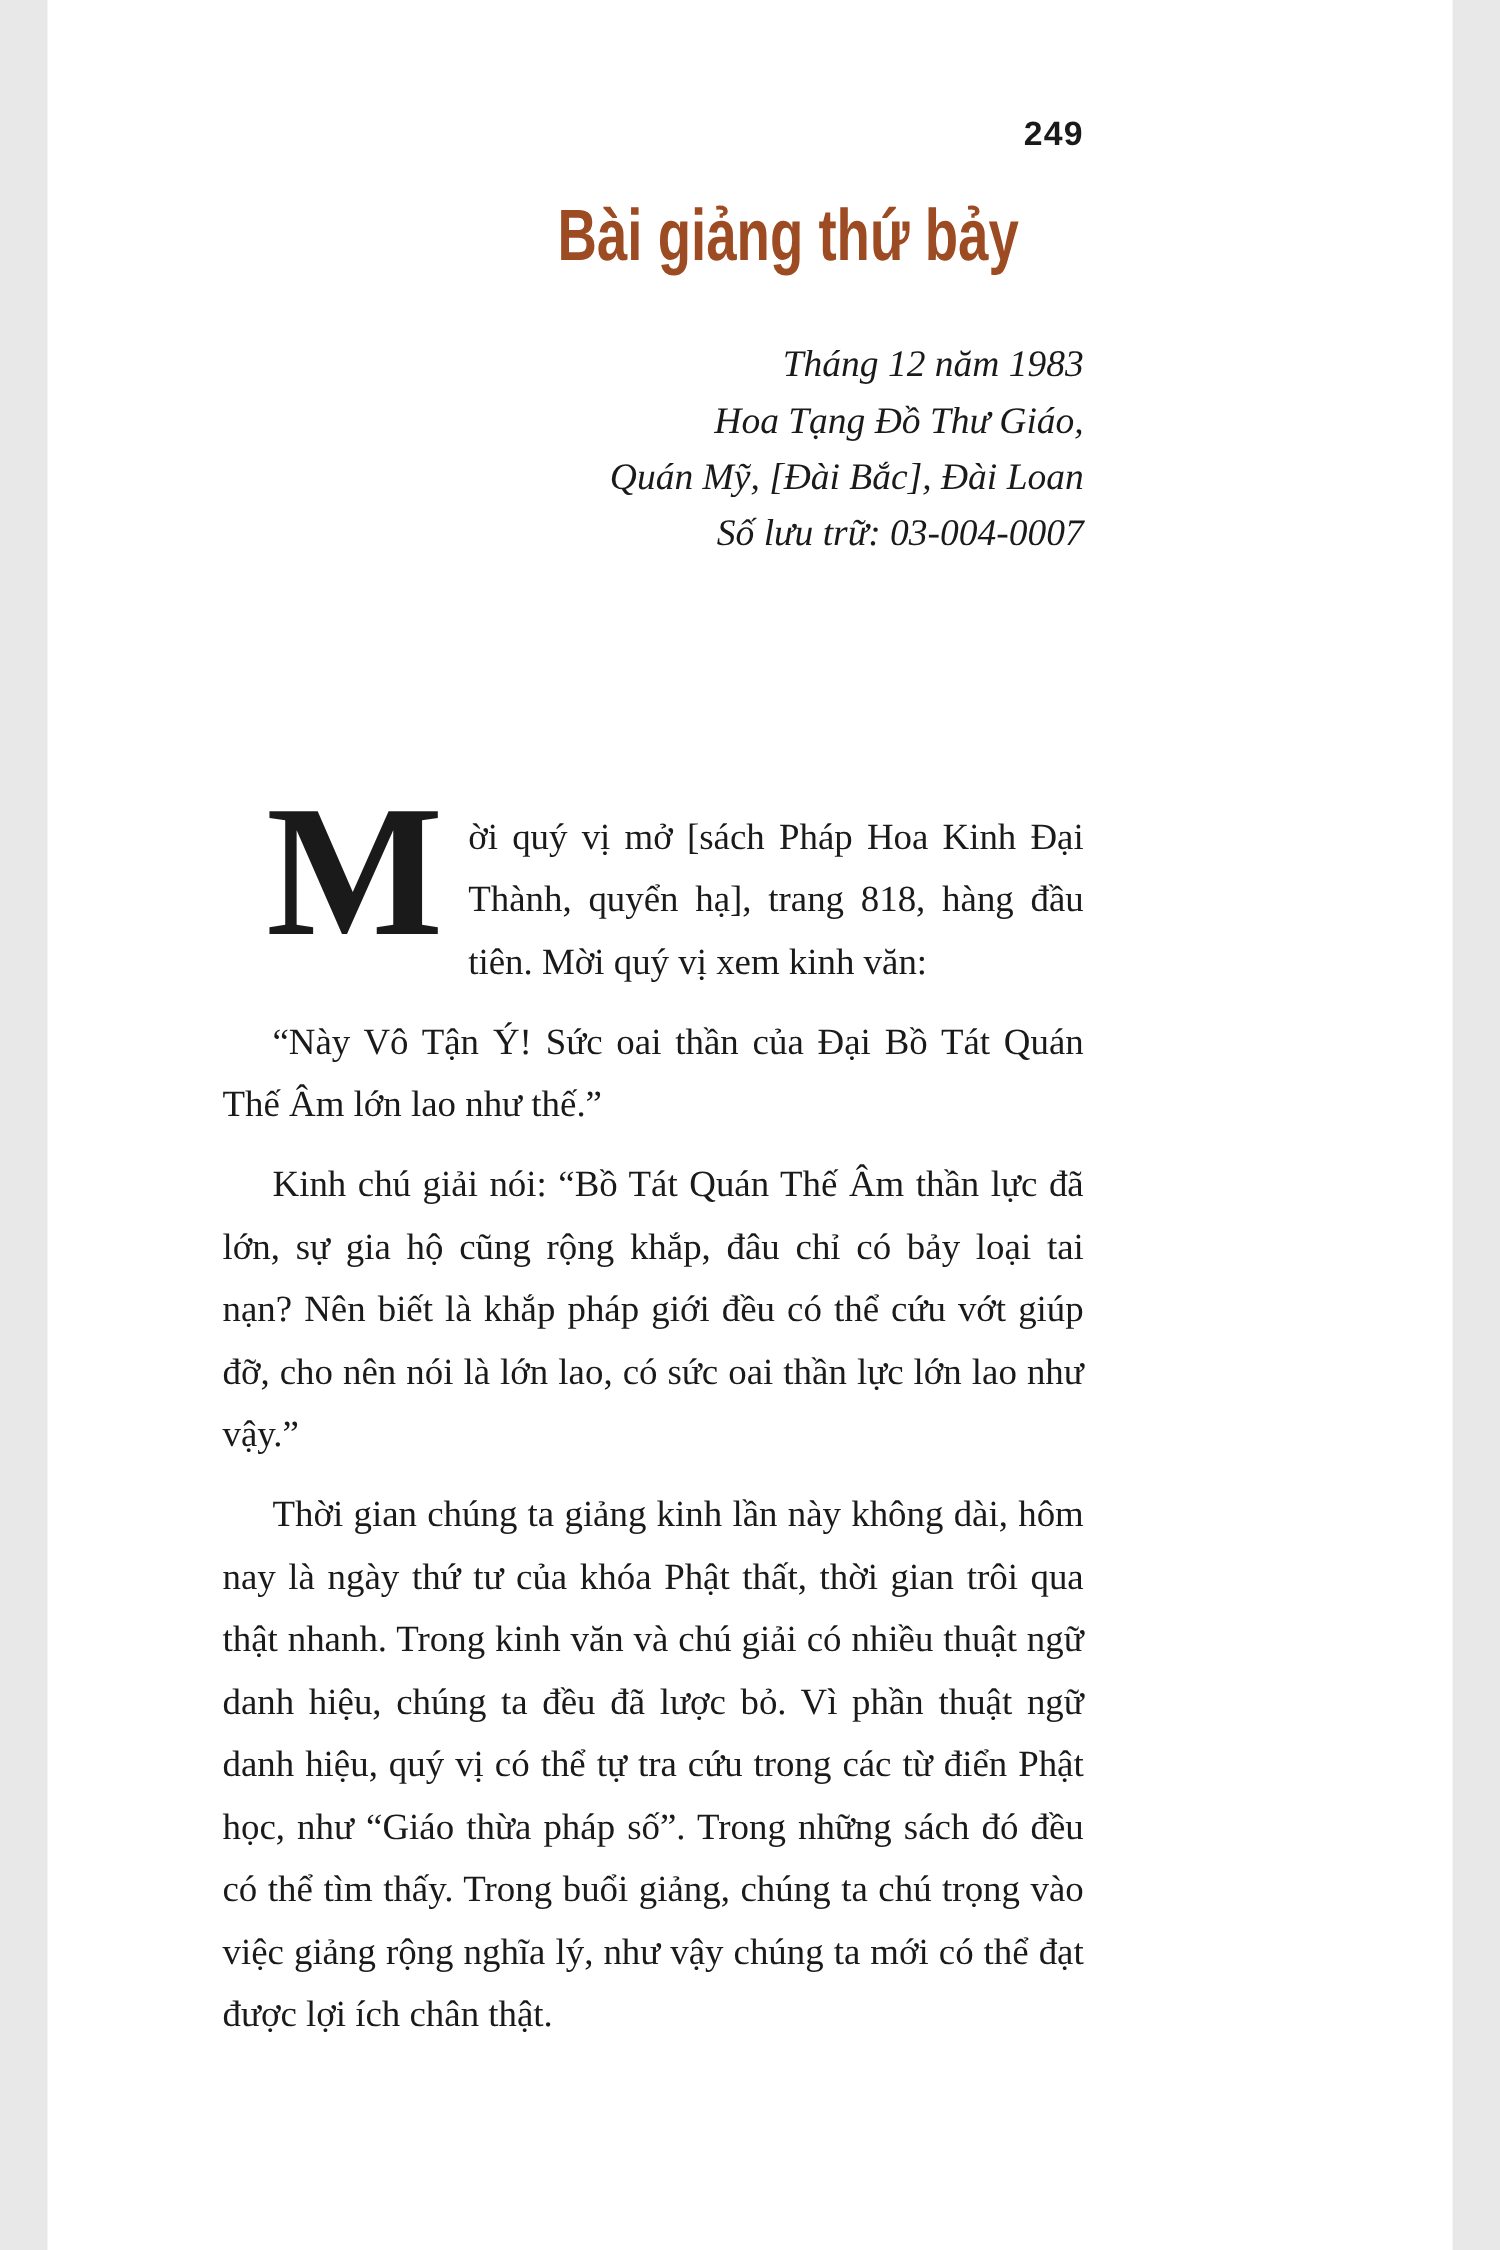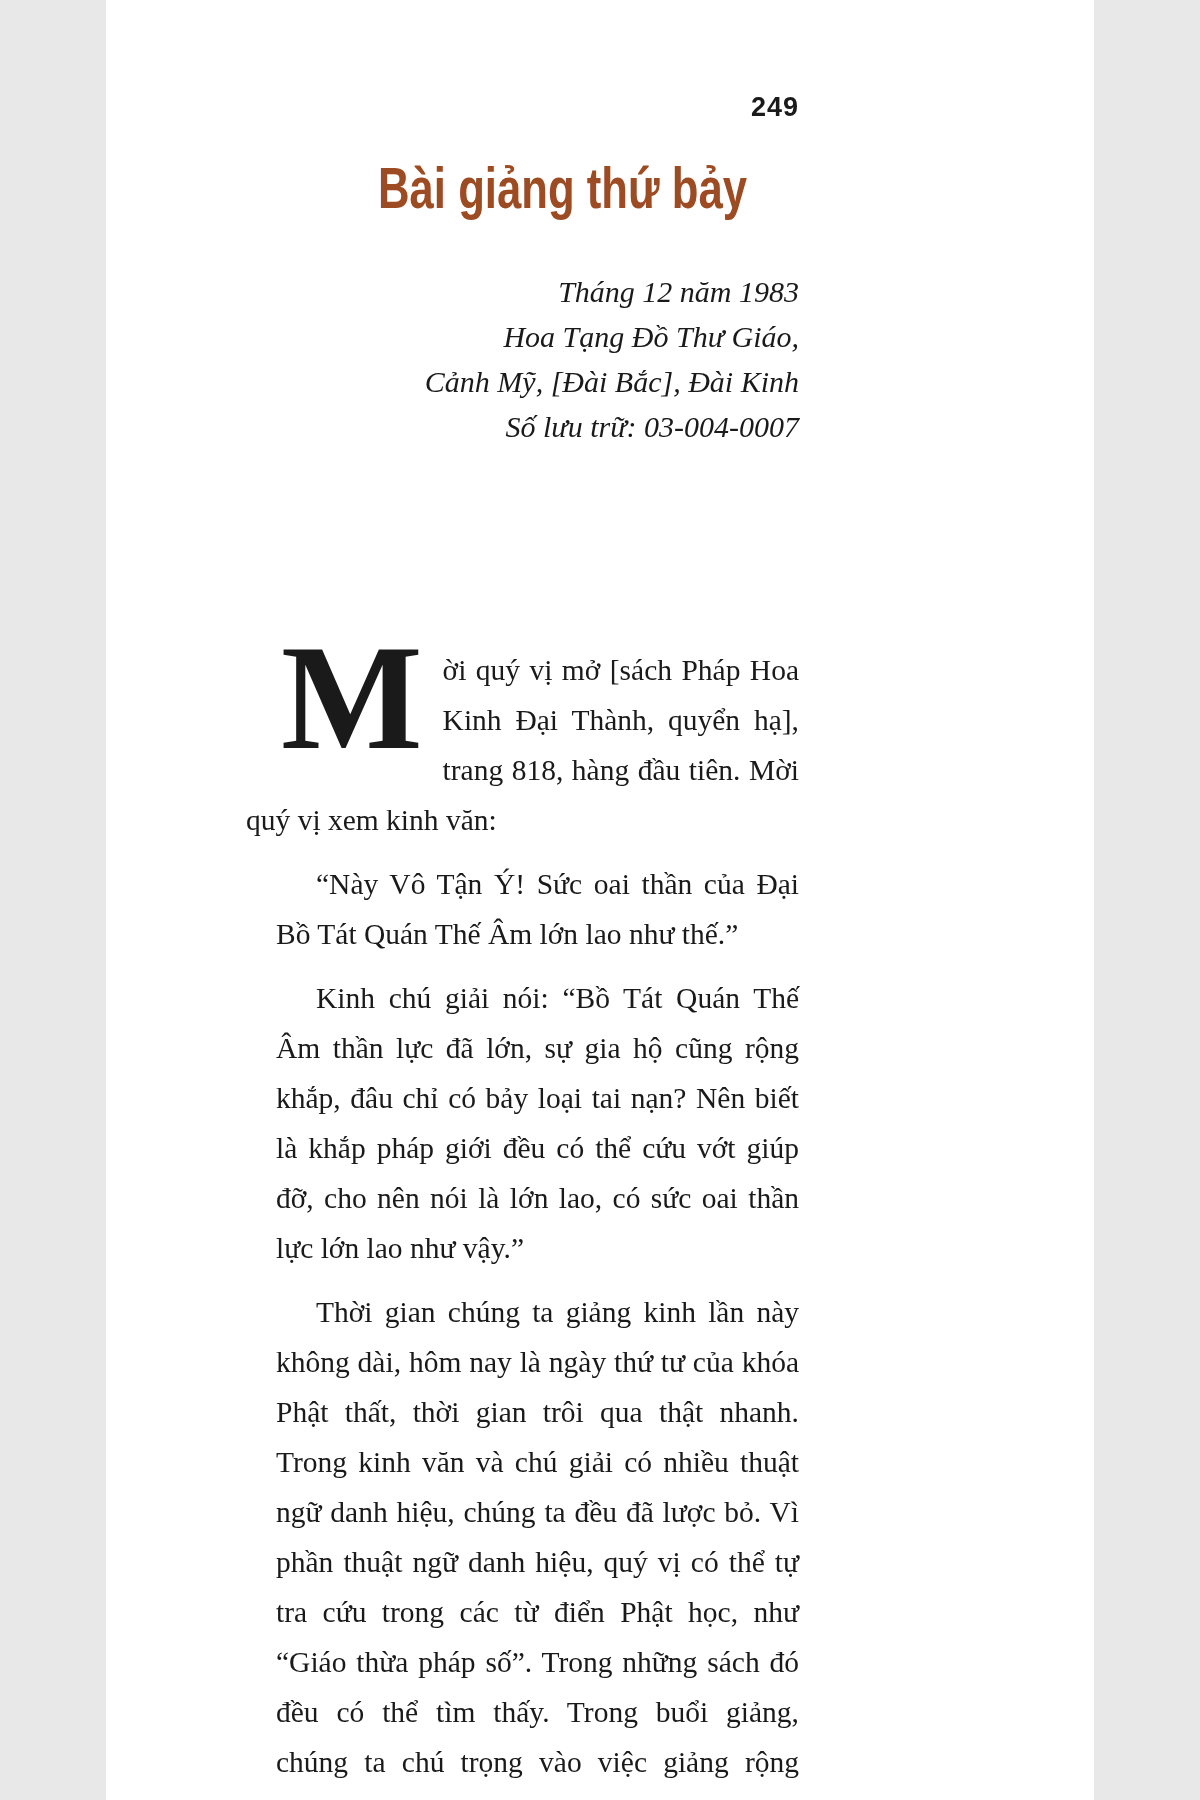--- a/index.html
+++ b/index.html
@@ -1,18 +1,18 @@
 <!DOCTYPE html>
 <html><head>
 <meta charset="utf-8">
 <style>
   html, body { margin: 0; padding: 0; background: #e8e8e8; }
   .page {
     position: relative;
-    width: 988px;
+    width: 1124px;
     height: 1800px;
     margin: 0 auto;
     background: #ffffff;
     box-sizing: border-box;
     padding: 92px 295px 0 140px;
     color: #1a1a1a;
     font-family: "Liberation Serif", serif;
     overflow: hidden;
   }
   .page-number {
@@ -42,21 +42,21 @@
   .meta-block {
     text-align: right;
     font-style: italic;
     font-size: 30px;
     line-height: 45px;
     margin-bottom: 196px;
     margin-top: 16px;
   }
   .body-text { font-size: 29.5px; line-height: 50px; text-align: justify; }
   .body-text p { margin: 0 0 14px 0; }
-  .body-text p.indent { text-indent: 40px; margin-left: 30px; }
+  .body-text p.indent { text-indent: 40px; }
   .dropcap {
     float: left;
     font-family: "Liberation Serif", serif;
     font-weight: 700;
     font-size: 150px;
     line-height: 0.64;
     height: 97px;
     margin: 4px 20px 0 35px;
   }
 </style>
@@ -67,21 +67,21 @@
 
   <div class="page-number">249</div>
 
   <h1 class="title">
     <span class="title-inner">Bài giảng thứ bảy</span>
   </h1>
 
   <div class="meta-block">
     <div>Tháng 12 năm 1983</div>
     <div>Hoa Tạng Đồ Thư Giáo,</div>
-    <div>Cảnh Mỹ, [Đài Bắc], Đài Kinh</div>
+    <div>Quán Mỹ, [Đài Bắc], Đài Loan</div>
     <div>Số lưu trữ: 03-004-0007</div>
   </div>
 
   <div class="body-text">
 
     <p>
       <span class="dropcap">M</span><span>ời quý vị mở [sách Pháp Hoa Kinh Đại Thành, quyển hạ], trang 818, hàng đầu tiên. Mời quý vị xem kinh văn:</span>
     </p>
 
     <p class="indent">“Này Vô Tận Ý! Sức oai thần của Đại Bồ Tát Quán Thế Âm lớn lao như thế.”</p>

